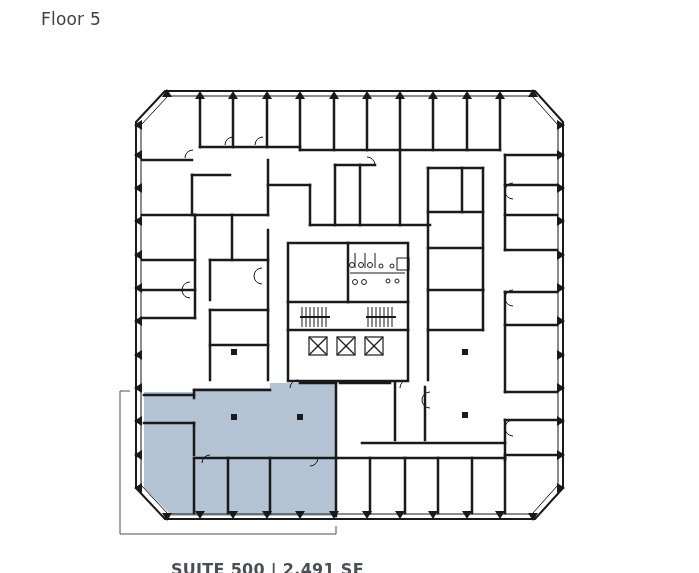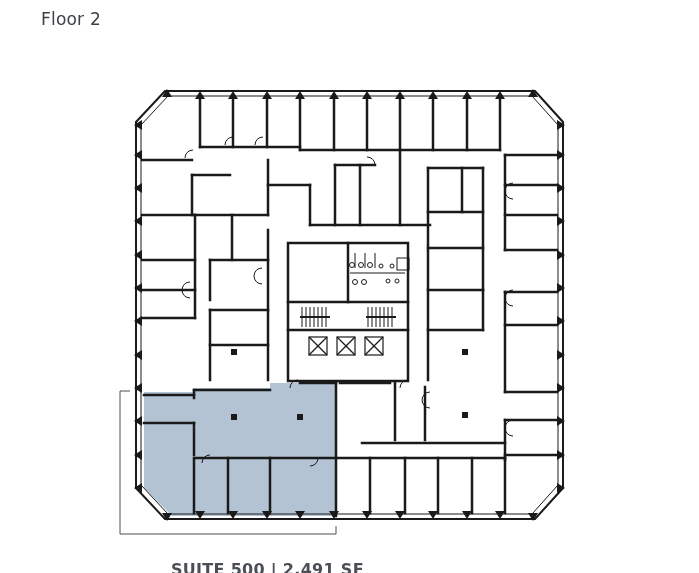--- a/index.html
+++ b/index.html
@@ -4,21 +4,21 @@
 <style>
   html, body { margin: 0; padding: 0; background: #ffffff; }
   body { width: 699px; height: 573px; position: relative; overflow: hidden; font-family: "DejaVu Sans", "Liberation Sans", sans-serif; }
   .title { position: absolute; left: 41px; top: 9px; font-size: 17px; color: #3d4148; letter-spacing: 0.2px; }
   .plan { position: absolute; left: 0; top: 0; }
   .suite-label { position: absolute; left: 171px; top: 542px; font-size: 16px; font-weight: bold; color: #4a4f56; letter-spacing: 0.3px; margin-top: 18px; }
 </style>
 </head>
 <body>
 
-<div class="title">Floor 2</div>
+<div class="title">Floor 5</div>
 
 <svg class="plan" width="699" height="573" viewBox="0 0 699 573">
 
   <g>
     <polygon fill="#b3c3d3" points="144,392 194,392 194,388 270,388 270,383 336,383 336,516 172,516 144,488"></polygon>
   </g>
 
   <g fill="none" stroke="#1a1a1a">
     <polygon stroke-width="2" points="165,91 535,91 563,122 563,488 535,519 165,519 136,488 136,122"></polygon>
     <polygon stroke-width="1" points="168,96 532,96 558,125 558,485 532,514 168,514 141,485 141,125"></polygon>

